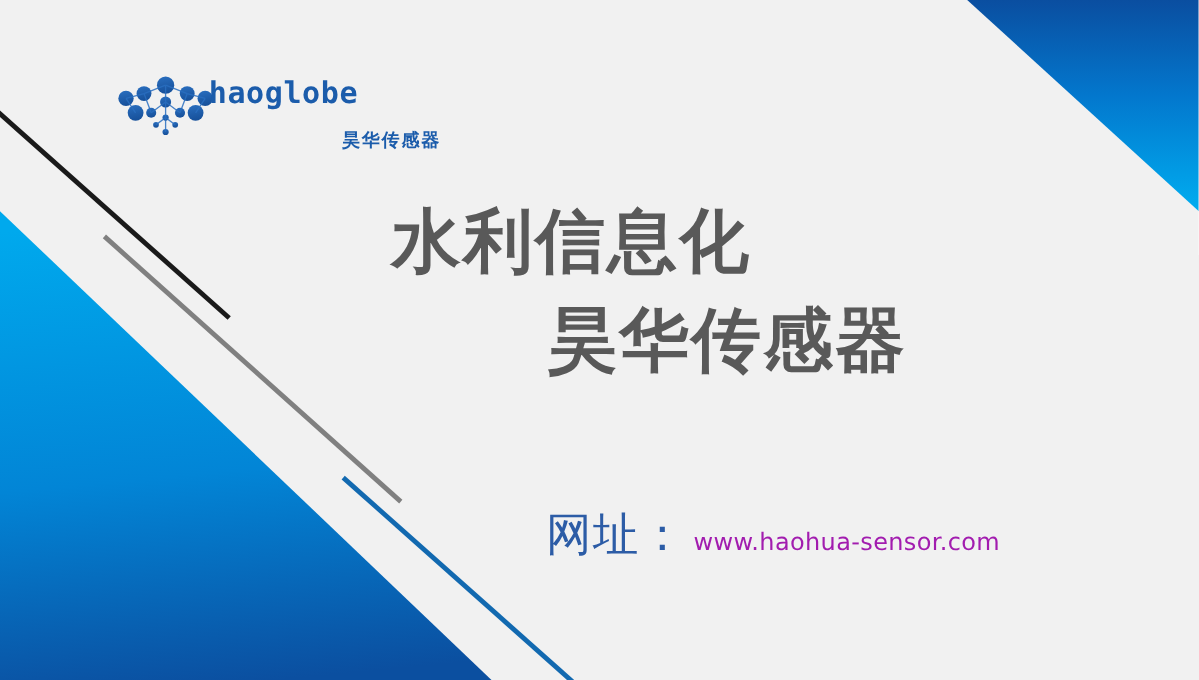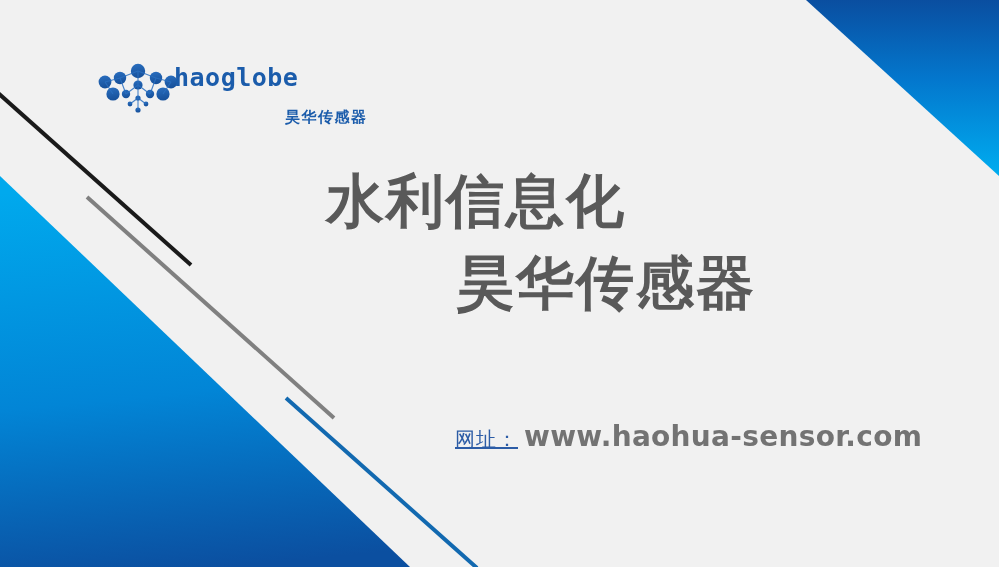--- a/index.html
+++ b/index.html
@@ -89,31 +89,30 @@
   #website-row {
     position: absolute;
     left: 455px;
     top: 420px;
     display: flex;
     align-items: baseline;
     white-space: nowrap;
   }
   #website-label {
     font-family: "DejaVu Sans", sans-serif;
-    font-size: 20px;
+    font-size: 38px;
     font-weight: 400;
     color: #2c5ca6;
     letter-spacing: 1px;
-    text-decoration: underline;
   }
   #website-url {
     font-family: "DejaVu Sans", sans-serif;
-    font-size: 28px;
-    font-weight: 700;
-    color: #737373;
+    font-size: 20px;
+    font-weight: 400;
+    color: #a21caf;
     letter-spacing: 0.3px;
     margin-left: 6px;
   }
 </style>
 </head>
 <body>
 
 <div id="slide">
 
   <svg class="deco-svg" viewBox="0 0 999 567">

